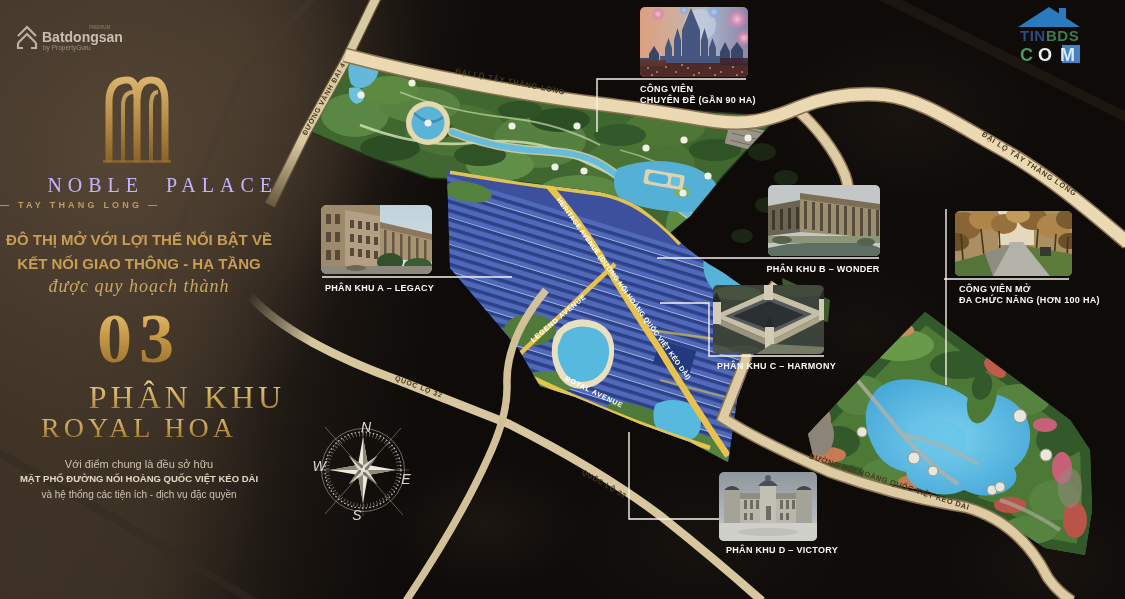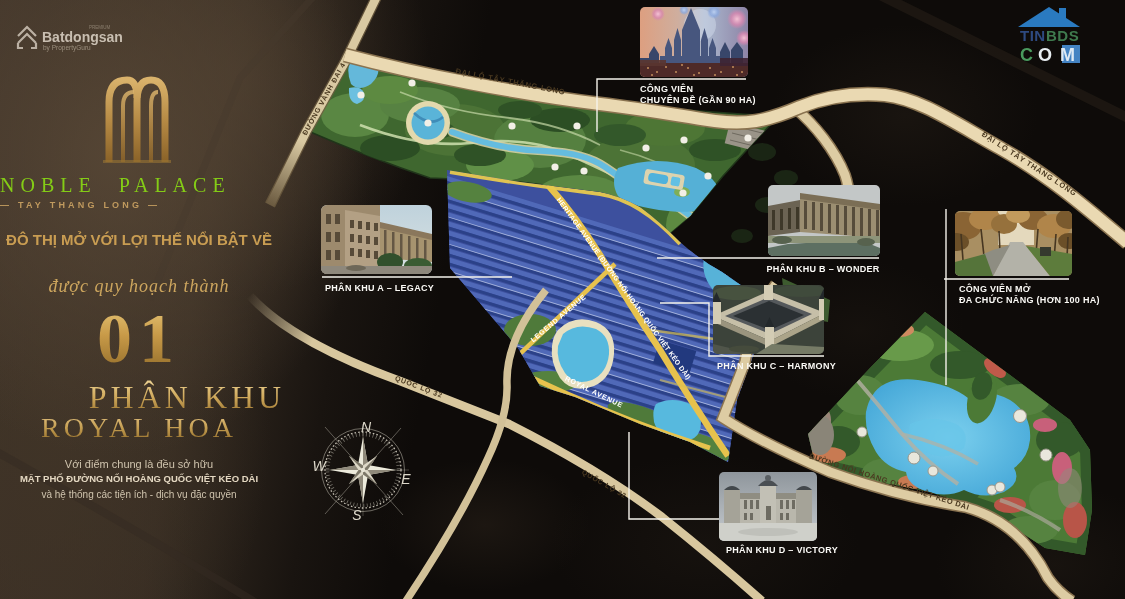--- a/index.html
+++ b/index.html
@@ -743,37 +743,39 @@
       <g stroke="url(#goldm)" fill="none">
         <path d="M8,90 L8,30 Q8,8 26,8 Q36,8 36,26" stroke-width="7"></path>
         <path d="M36,90 L36,30 Q36,8 50,8 Q64,8 64,30 L64,90" stroke-width="7"></path>
         <path d="M22,90 L22,34 Q22,20 33,20" stroke-width="4" opacity=".85"></path>
         <path d="M50,90 L50,34 Q50,20 57,20" stroke-width="4" opacity=".85"></path>
       </g>
       <rect x="2" y="88" width="68" height="3" fill="#9a7434" opacity=".6"></rect>
     </svg>
   </div>
 
-  <div class="abs" style="left:0;top:174px;width:278px;text-align:left;color:#84cc16;white-space:nowrap;
+  <div class="abs" style="left:0;top:174px;width:278px;text-align:right;color:#c4b5fd;white-space:nowrap;
        font-family:'Liberation Serif',serif;font-size:20px;letter-spacing:6px;">NOBLE&nbsp;&nbsp;PALACE</div>
 
   <div class="abs" style="left:0;top:200px;width:278px;text-align:left;color:#c09a5e;white-space:nowrap;
        font-size:9px;letter-spacing:3.2px;font-weight:bold;">—&nbsp;TAY&nbsp;THANG&nbsp;LONG&nbsp;—</div>
 
   <div class="abs" style="left:0;top:231px;width:278px;text-align:center;color:#c99d52;
        font-size:15px;font-weight:bold;">ĐÔ THỊ MỞ VỚI LỢI THẾ NỔI BẬT VỀ</div>
 
+  <div class="abs" style="left:0;top:255px;width:278px;text-align:center;color:#c99d52;
+       font-size:15px;font-weight:bold;">KẾT NỐI GIAO THÔNG - HẠ TẦNG</div>
 
   <div class="abs" style="left:0;top:276px;width:278px;text-align:center;color:#cda65e;
        font-family:'Liberation Serif',serif;font-style:italic;font-size:18px;letter-spacing:1px;">được quy hoạch thành</div>
 
   <div class="abs" style="left:0;top:299px;width:278px;text-align:center;color:#c3963f;
        font-family:'Liberation Serif',serif;font-size:70px;font-weight:bold;letter-spacing:7px;
        background:linear-gradient(180deg,#e8c87a 5%,#c89a48 45%,#8f6a28 95%);
-       -webkit-background-clip:text;-webkit-text-fill-color:transparent;">01</div>
+       -webkit-background-clip:text;-webkit-text-fill-color:transparent;">03</div>
 
   <div class="abs" style="left:0;top:379px;width:278px;text-align:center;
        font-family:'Liberation Serif',serif;font-size:32px;letter-spacing:4px;
        background:linear-gradient(180deg,#ead091 5%,#cfa85a 50%,#9a7430 95%);
        margin-left:48px;
        -webkit-background-clip:text;-webkit-text-fill-color:transparent;">PHÂN KHU</div>
 
   <div class="abs" style="left:0;top:412px;width:278px;text-align:center;
        font-family:'Liberation Serif',serif;font-size:28px;letter-spacing:4px;
        background:linear-gradient(180deg,#e3c385 5%,#c49d50 50%,#8f6a28 95%);

